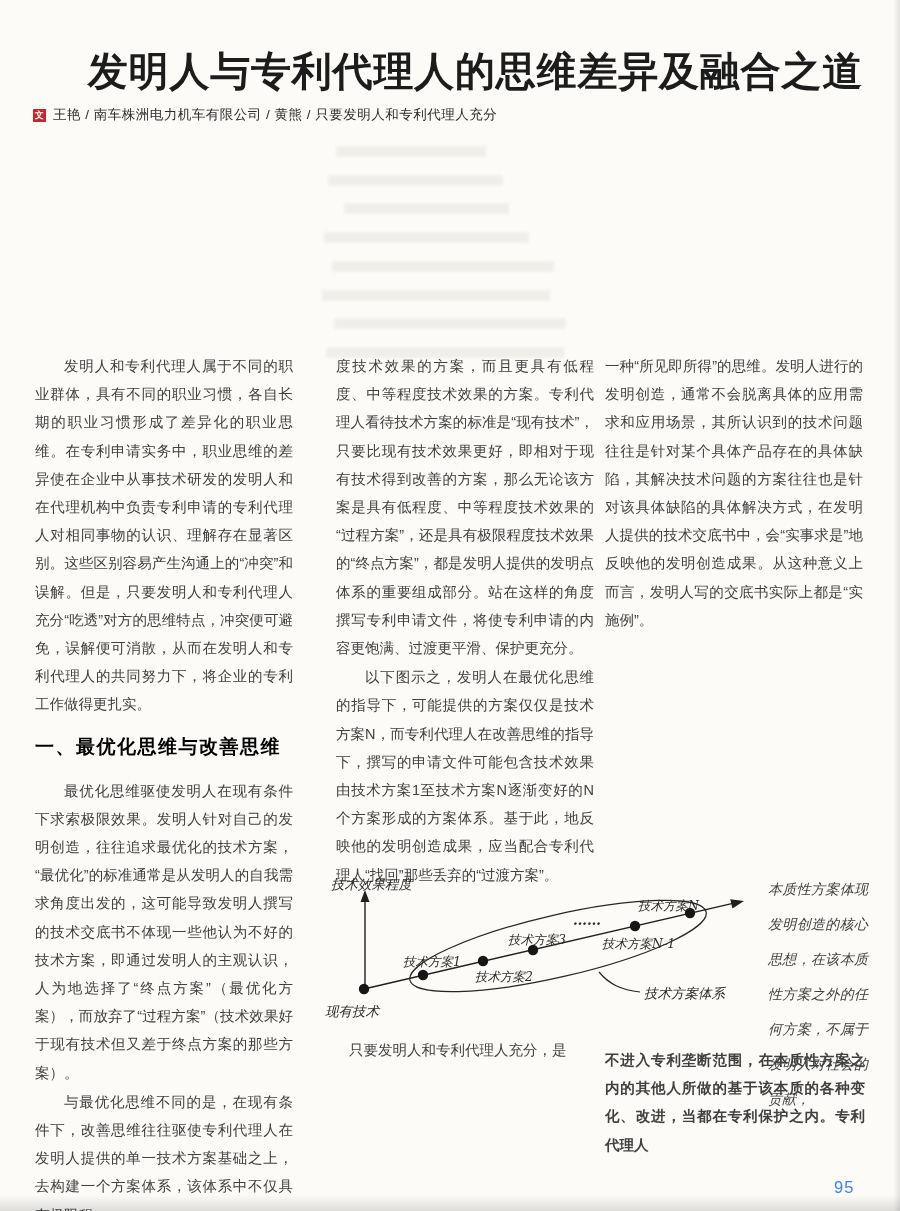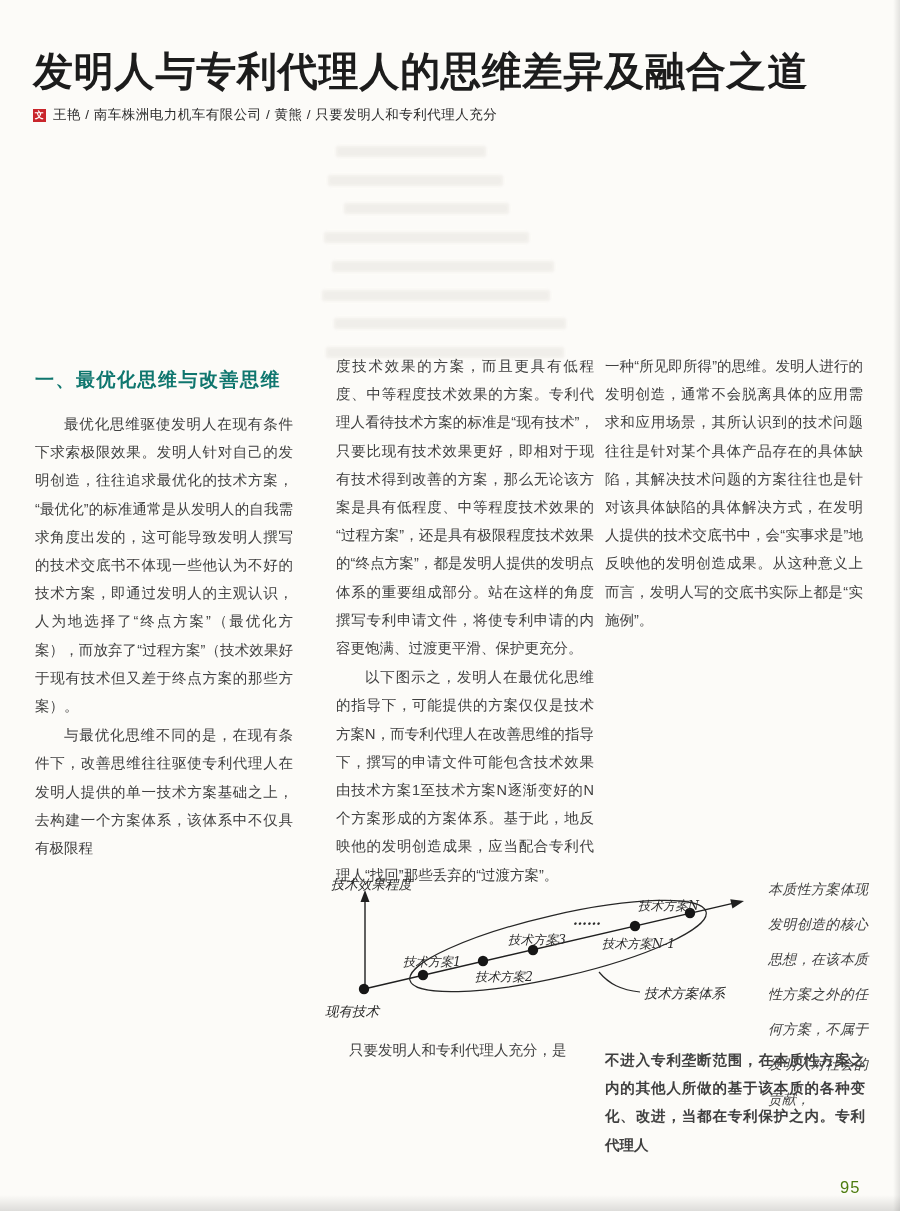--- a/index.html
+++ b/index.html
@@ -17,20 +17,21 @@
   .title {
     position: absolute;
     left: 33px; top: 44px;
     width: 830px;
     margin: 0;
     font-size: 40px;
     font-weight: 700;
     letter-spacing: 0.8px;
     color: #1c1c1c;
     white-space: nowrap;
+    text-align: right;
   }
   .byline {
     position: absolute;
     left: 33px; top: 106px;
     display: flex;
     align-items: center;
     font-size: 13.5px;
     color: #2c2c2c;
     letter-spacing: 0.5px;
   }
@@ -54,21 +55,21 @@
     line-height: 28.2px;
     text-align: justify;
     color: #404040;
   }
   .col p { margin: 0; }
   .col p.indent { text-indent: 2em; }
   .col p + p { margin-top: 1px; }
   h2.section {
     font-size: 19px;
     font-weight: 700;
-    color: #0f766e;
+    color: #000000;
     letter-spacing: 1.5px;
     margin: 15px 0 17px 0;
     line-height: 26px;
     white-space: nowrap;
   }
   .col1 { left: 35px;  top: 352px; }
   .col2-top { left: 336px; top: 352px; }
   .col2-bottom { left: 320px; top: 1036px; }
   .col3-top { left: 605px; top: 352px; }
   .col3-narrow {
@@ -90,23 +91,22 @@
   .figure text {
     font-family: "DejaVu Serif", serif;
     font-style: italic;
     fill: #2b2b2b;
   }
   
   .page-number {
     position: absolute;
     left: 834px; top: 1178px;
     font-size: 16.5px;
-    color: #4d7c0f;
+    color: #3b82f6;
     letter-spacing: 1px;
-    margin-left: 6px;
   }
   
   .bleed {
     position: absolute;
     left: 322px; top: 146px;
     width: 268px; height: 212px;
     display: flex;
     flex-direction: column;
     justify-content: space-between;
     filter: blur(1.6px);
@@ -147,20 +147,21 @@
   </div>
 
   <h1 class="title">发明人与专利代理人的思维差异及融合之道</h1>
 
   <div class="byline">
     <span class="byline-icon">文</span>
     <span>王艳 / 南车株洲电力机车有限公司 / 黄熊 / 只要发明人和专利代理人充分</span>
   </div>
 
   <div class="col col1">
+    <p class="indent">发明人和专利代理人属于不同的职业群体，具有不同的职业习惯，各自长期的职业习惯形成了差异化的职业思维。在专利申请实务中，职业思维的差异使在企业中从事技术研发的发明人和在代理机构中负责专利申请的专利代理人对相同事物的认识、理解存在显著区别。这些区别容易产生沟通上的“冲突”和误解。但是，只要发明人和专利代理人充分“吃透”对方的思维特点，冲突便可避免，误解便可消散，从而在发明人和专利代理人的共同努力下，将企业的专利工作做得更扎实。</p>
     <h2 class="section">一、最优化思维与改善思维</h2>
     <p class="indent">最优化思维驱使发明人在现有条件下求索极限效果。发明人针对自己的发明创造，往往追求最优化的技术方案，“最优化”的标准通常是从发明人的自我需求角度出发的，这可能导致发明人撰写的技术交底书不体现一些他认为不好的技术方案，即通过发明人的主观认识，人为地选择了“终点方案”（最优化方案），而放弃了“过程方案”（技术效果好于现有技术但又差于终点方案的那些方案）。</p>
     <p class="indent">与最优化思维不同的是，在现有条件下，改善思维往往驱使专利代理人在发明人提供的单一技术方案基础之上，去构建一个方案体系，该体系中不仅具有极限程</p>
   </div>
 
   <div class="col col2-top">
     <p>度技术效果的方案，而且更具有低程度、中等程度技术效果的方案。专利代理人看待技术方案的标准是“现有技术”，只要比现有技术效果更好，即相对于现有技术得到改善的方案，那么无论该方案是具有低程度、中等程度技术效果的“过程方案”，还是具有极限程度技术效果的“终点方案”，都是发明人提供的发明点体系的重要组成部分。站在这样的角度撰写专利申请文件，将使专利申请的内容更饱满、过渡更平滑、保护更充分。</p>
     <p class="indent">以下图示之，发明人在最优化思维的指导下，可能提供的方案仅仅是技术方案N，而专利代理人在改善思维的指导下，撰写的申请文件可能包含技术效果由技术方案1至技术方案N逐渐变好的N个方案形成的方案体系。基于此，地反映他的发明创造成果，应当配合专利代理人“找回”那些丢弃的“过渡方案”。</p>
   </div>
 

